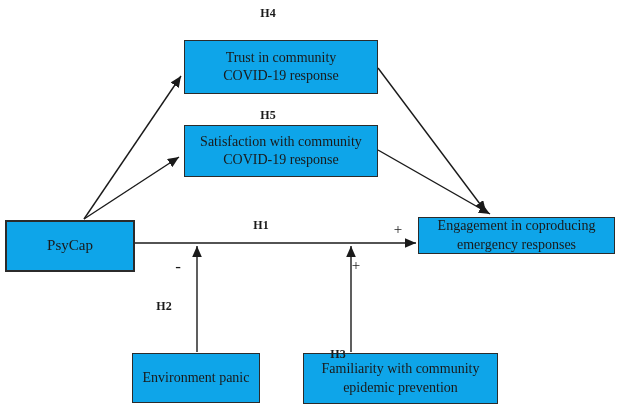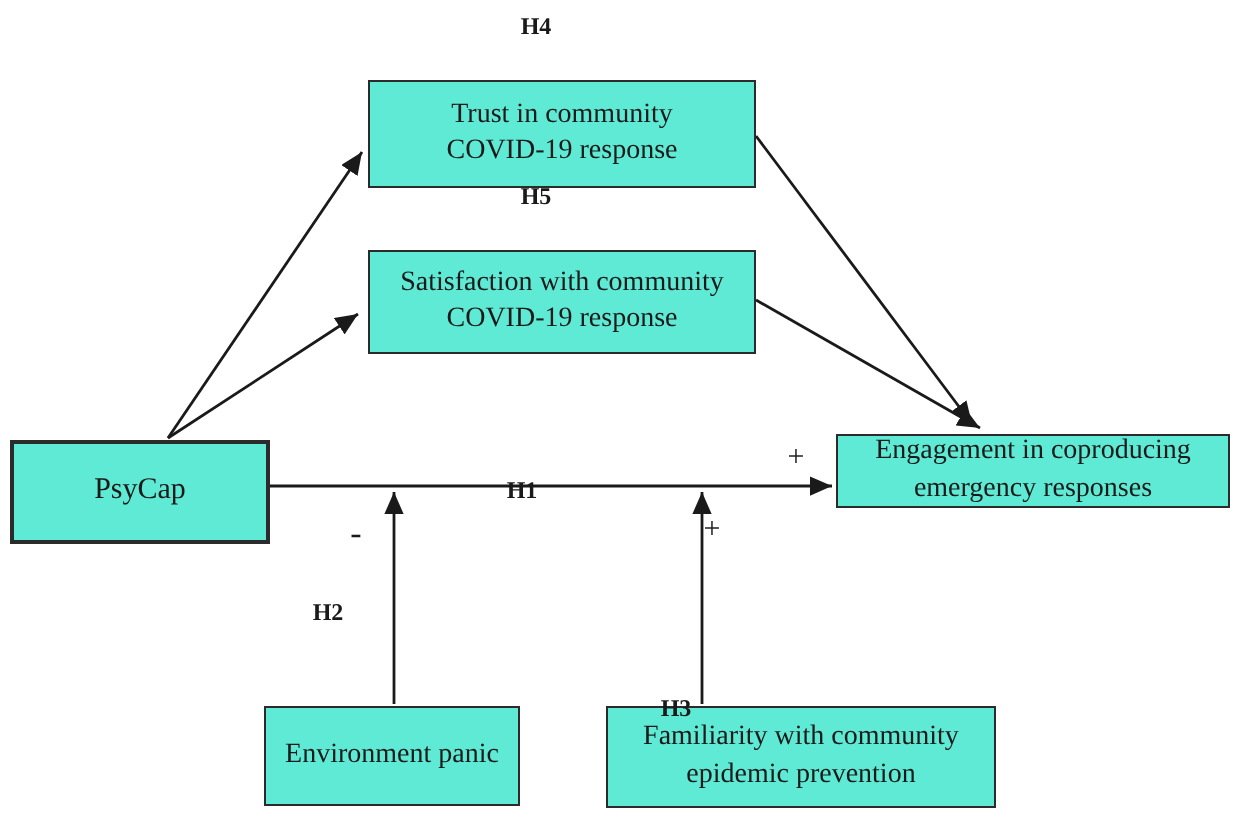--- a/index.html
+++ b/index.html
@@ -20,21 +20,21 @@
     position: absolute;
     left: 0;
     top: 0;
     width: 624px;
     height: 419px;
   }
   .node {
     position: absolute;
     box-sizing: border-box;
     border: 1.5px solid #2b2b2b;
-    background: #5eead4;
+    background: #0ea5e9;
     display: flex;
     align-items: center;
     justify-content: center;
     text-align: center;
     white-space: pre-line;
     font-size: 14px;
     line-height: 1.3;
   }
   .node-psycap      { left: 5px;   top: 220px; width: 130px; height: 52px; border-width: 2px; font-size: 15px; }
   .node-trust       { left: 184px; top: 40px;  width: 194px; height: 54px; }
@@ -44,22 +44,22 @@
   .node-familiarity { left: 303px; top: 353px; width: 195px; height: 51px; }
   .hlabel {
     position: absolute;
     transform: translateX(-50%);
     font-size: 12px;
     line-height: 1;
     white-space: nowrap;
     font-weight: bold;
   }
   .hlabel-h4 { left: 268px; top: 7px; }
-  .hlabel-h5 { left: 268px; top: 92px; }
-  .hlabel-h1 { left: 261px; top: 219px; margin-top: 20px; }
+  .hlabel-h5 { left: 268px; top: 109px; }
+  .hlabel-h1 { left: 261px; top: 219px; }
   .hlabel-h2 { left: 164px; top: 300px; }
   .hlabel-h3 { left: 338px; top: 300px; margin-top: 48px; }
   .sign {
     position: absolute;
     transform: translateX(-50%);
     font-size: 15px;
     line-height: 1;
   }
   .sign-h1 { left: 398px; top: 222px; }
   .sign-h2 { left: 178px; top: 258px; font-size: 17px; }

